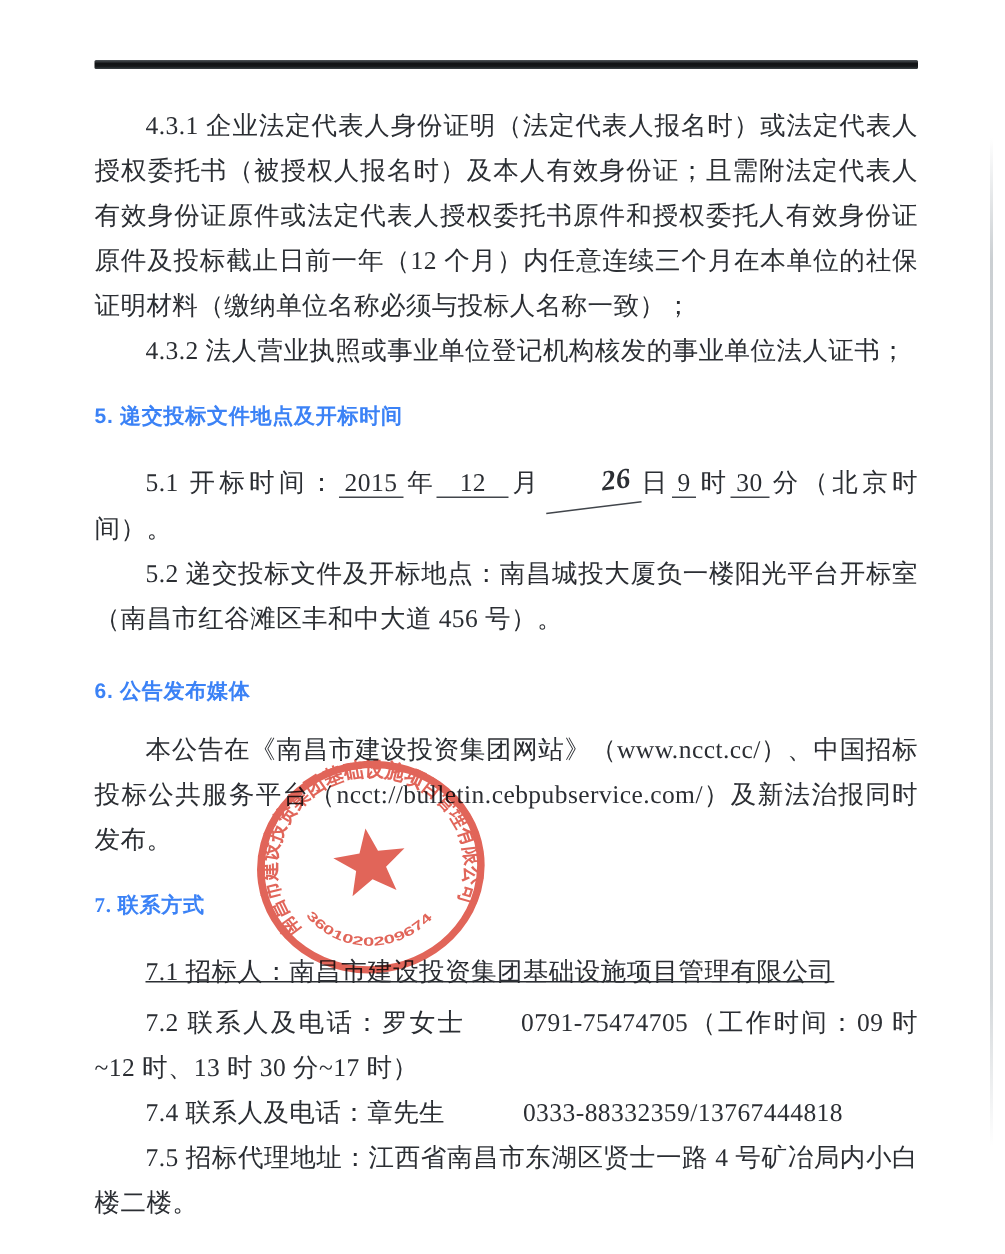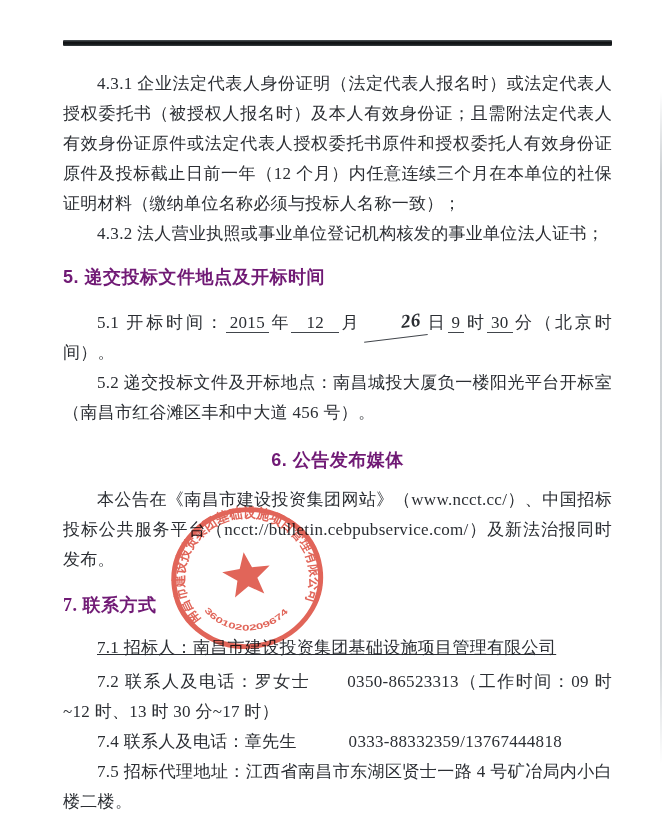--- a/index.html
+++ b/index.html
@@ -32,30 +32,30 @@
     margin:0;
     font-size:17px;
     line-height:30px;
     text-align:justify;
     letter-spacing:.3px;
   }
   .indent{text-indent:34px;}
   h2{
     margin:0;
     font-family:"Liberation Sans","DejaVu Sans",sans-serif;
-    font-size:18px;
+    font-size:14px;
     line-height:30px;
     font-weight:bold;
-    color:#701a75;
+    color:#3b82f6;
     letter-spacing:.5px;
   }
   .m-p431{margin-top:9px;}
   .m-h5{margin-top:13px;}
   .m-51{margin-top:15px;}
-  .m-h6{margin-top:17px;text-align:center;}
+  .m-h6{margin-top:17px;}
   .m-p6{margin-top:10px;}
   .m-h7{margin-top:15px;font-family:Liberation Serif, serif;}
   .m-71{margin-top:13px;text-decoration:underline;}
   .m-72{margin-top:4px;}
   .u{
     border-bottom:1.5px solid #41454b;
     padding:0 4px;
   }
   .u-wide{padding:0 15px;}
   .hand{
@@ -94,21 +94,21 @@
   <p class="indent m-51">
     <span>5.1 开标时间：</span><span class="u">2015</span><span>年</span><span class="u u-wide">12</span><span>月</span><span class="u hand">26</span><span>日</span><span class="u">9</span><span>时</span><span class="u">30</span><span>分</span><span>（北京时间）。</span>
   </p>
   <p class="indent">5.2 递交投标文件及开标地点：南昌城投大厦负一楼阳光平台开标室（南昌市红谷滩区丰和中大道 456 号）。</p>
 
   <h2 class="m-h6">6. 公告发布媒体</h2>
   <p class="indent m-p6">本公告在《南昌市建设投资集团网站》（www.ncct.cc/）、中国招标投标公共服务平台（ncct://bulletin.cebpubservice.com/）及新法治报同时发布。</p>
 
   <h2 class="m-h7">7. 联系方式</h2>
   <p class="indent m-71">7.1 招标人：南昌市建设投资集团基础设施项目管理有限公司</p>
-  <p class="indent m-72">7.2 联系人及电话：罗女士　　0350-86523313（工作时间：09 时~12 时、13 时 30 分~17 时）</p>
+  <p class="indent m-72">7.2 联系人及电话：罗女士　　0791-75474705（工作时间：09 时~12 时、13 时 30 分~17 时）</p>
   <p class="indent">7.4 联系人及电话：章先生　　　0333-88332359/13767444818</p>
   <p class="indent">7.5 招标代理地址：江西省南昌市东湖区贤士一路 4 号矿冶局内小白楼二楼。</p>
 
 </div>
 
 <svg class="seal" viewBox="0 0 160 160" preserveAspectRatio="none" aria-hidden="true">
   <defs>
     <path id="sealArc" d="M 28.4,114.2 A 63,63 0 1 1 131.6,114.2" fill="none"></path>
     <path id="sealNum" d="M 33,105 A 54,54 0 0 0 127,105" fill="none"></path>
   </defs>

